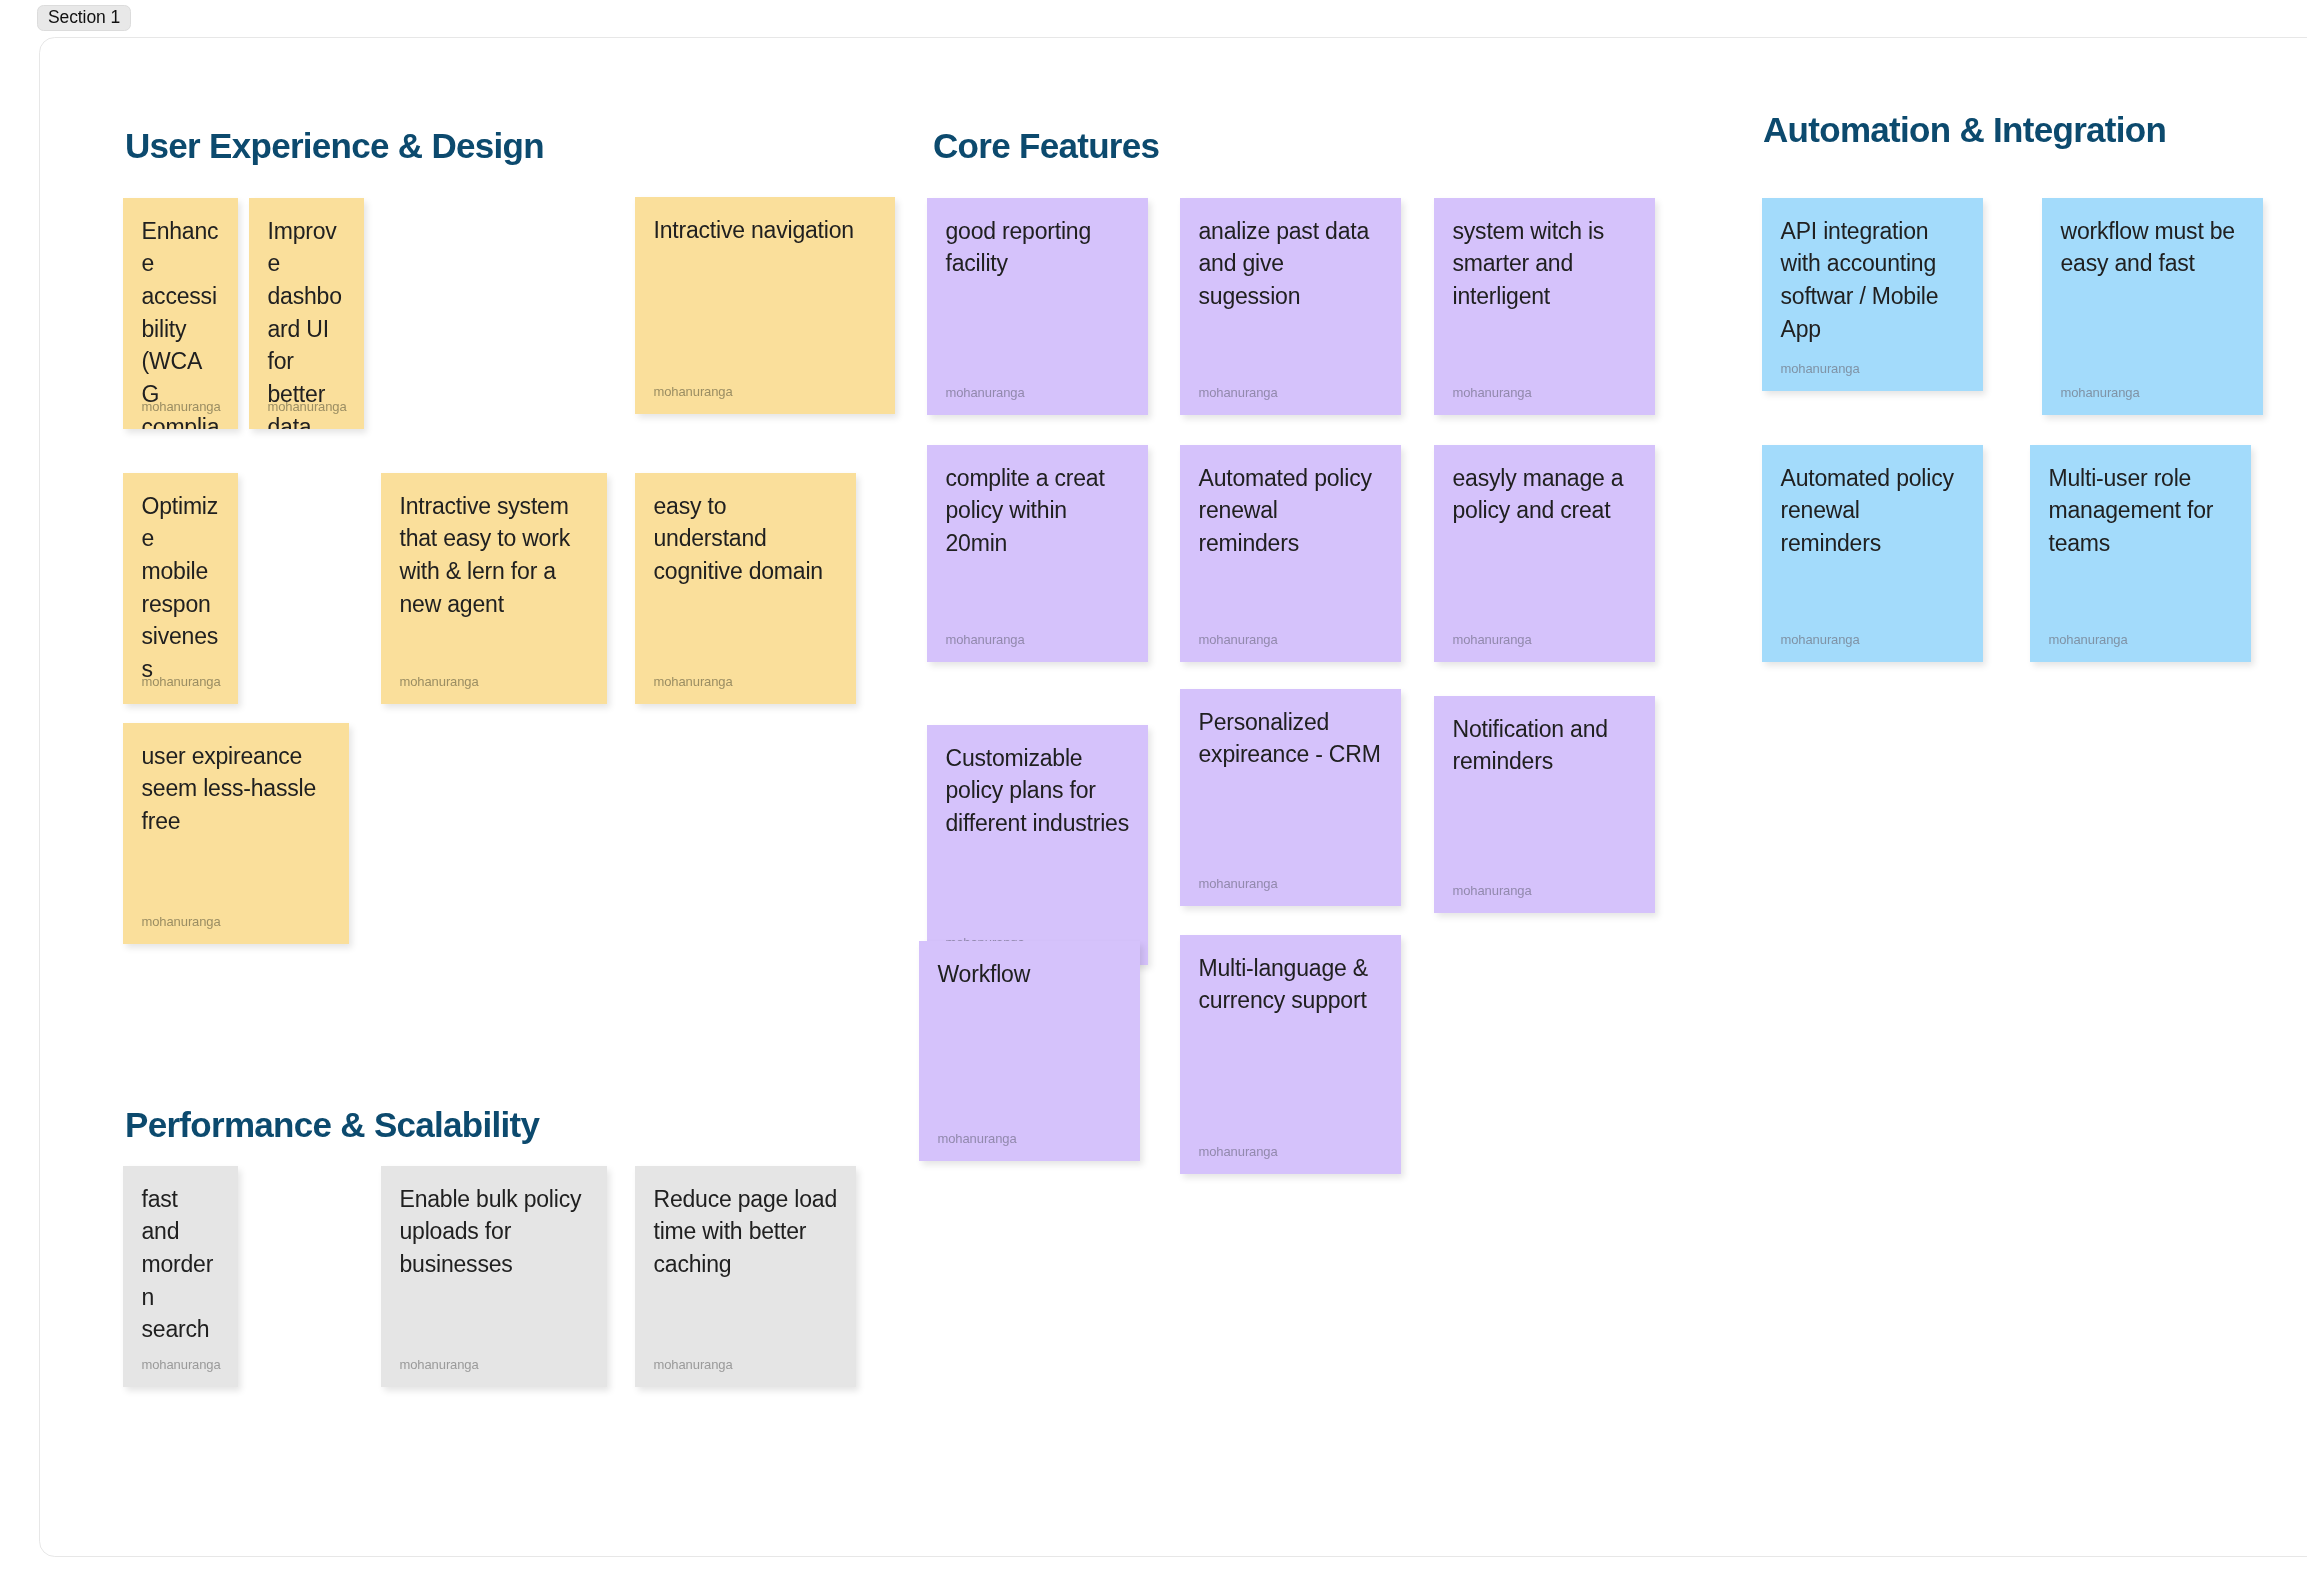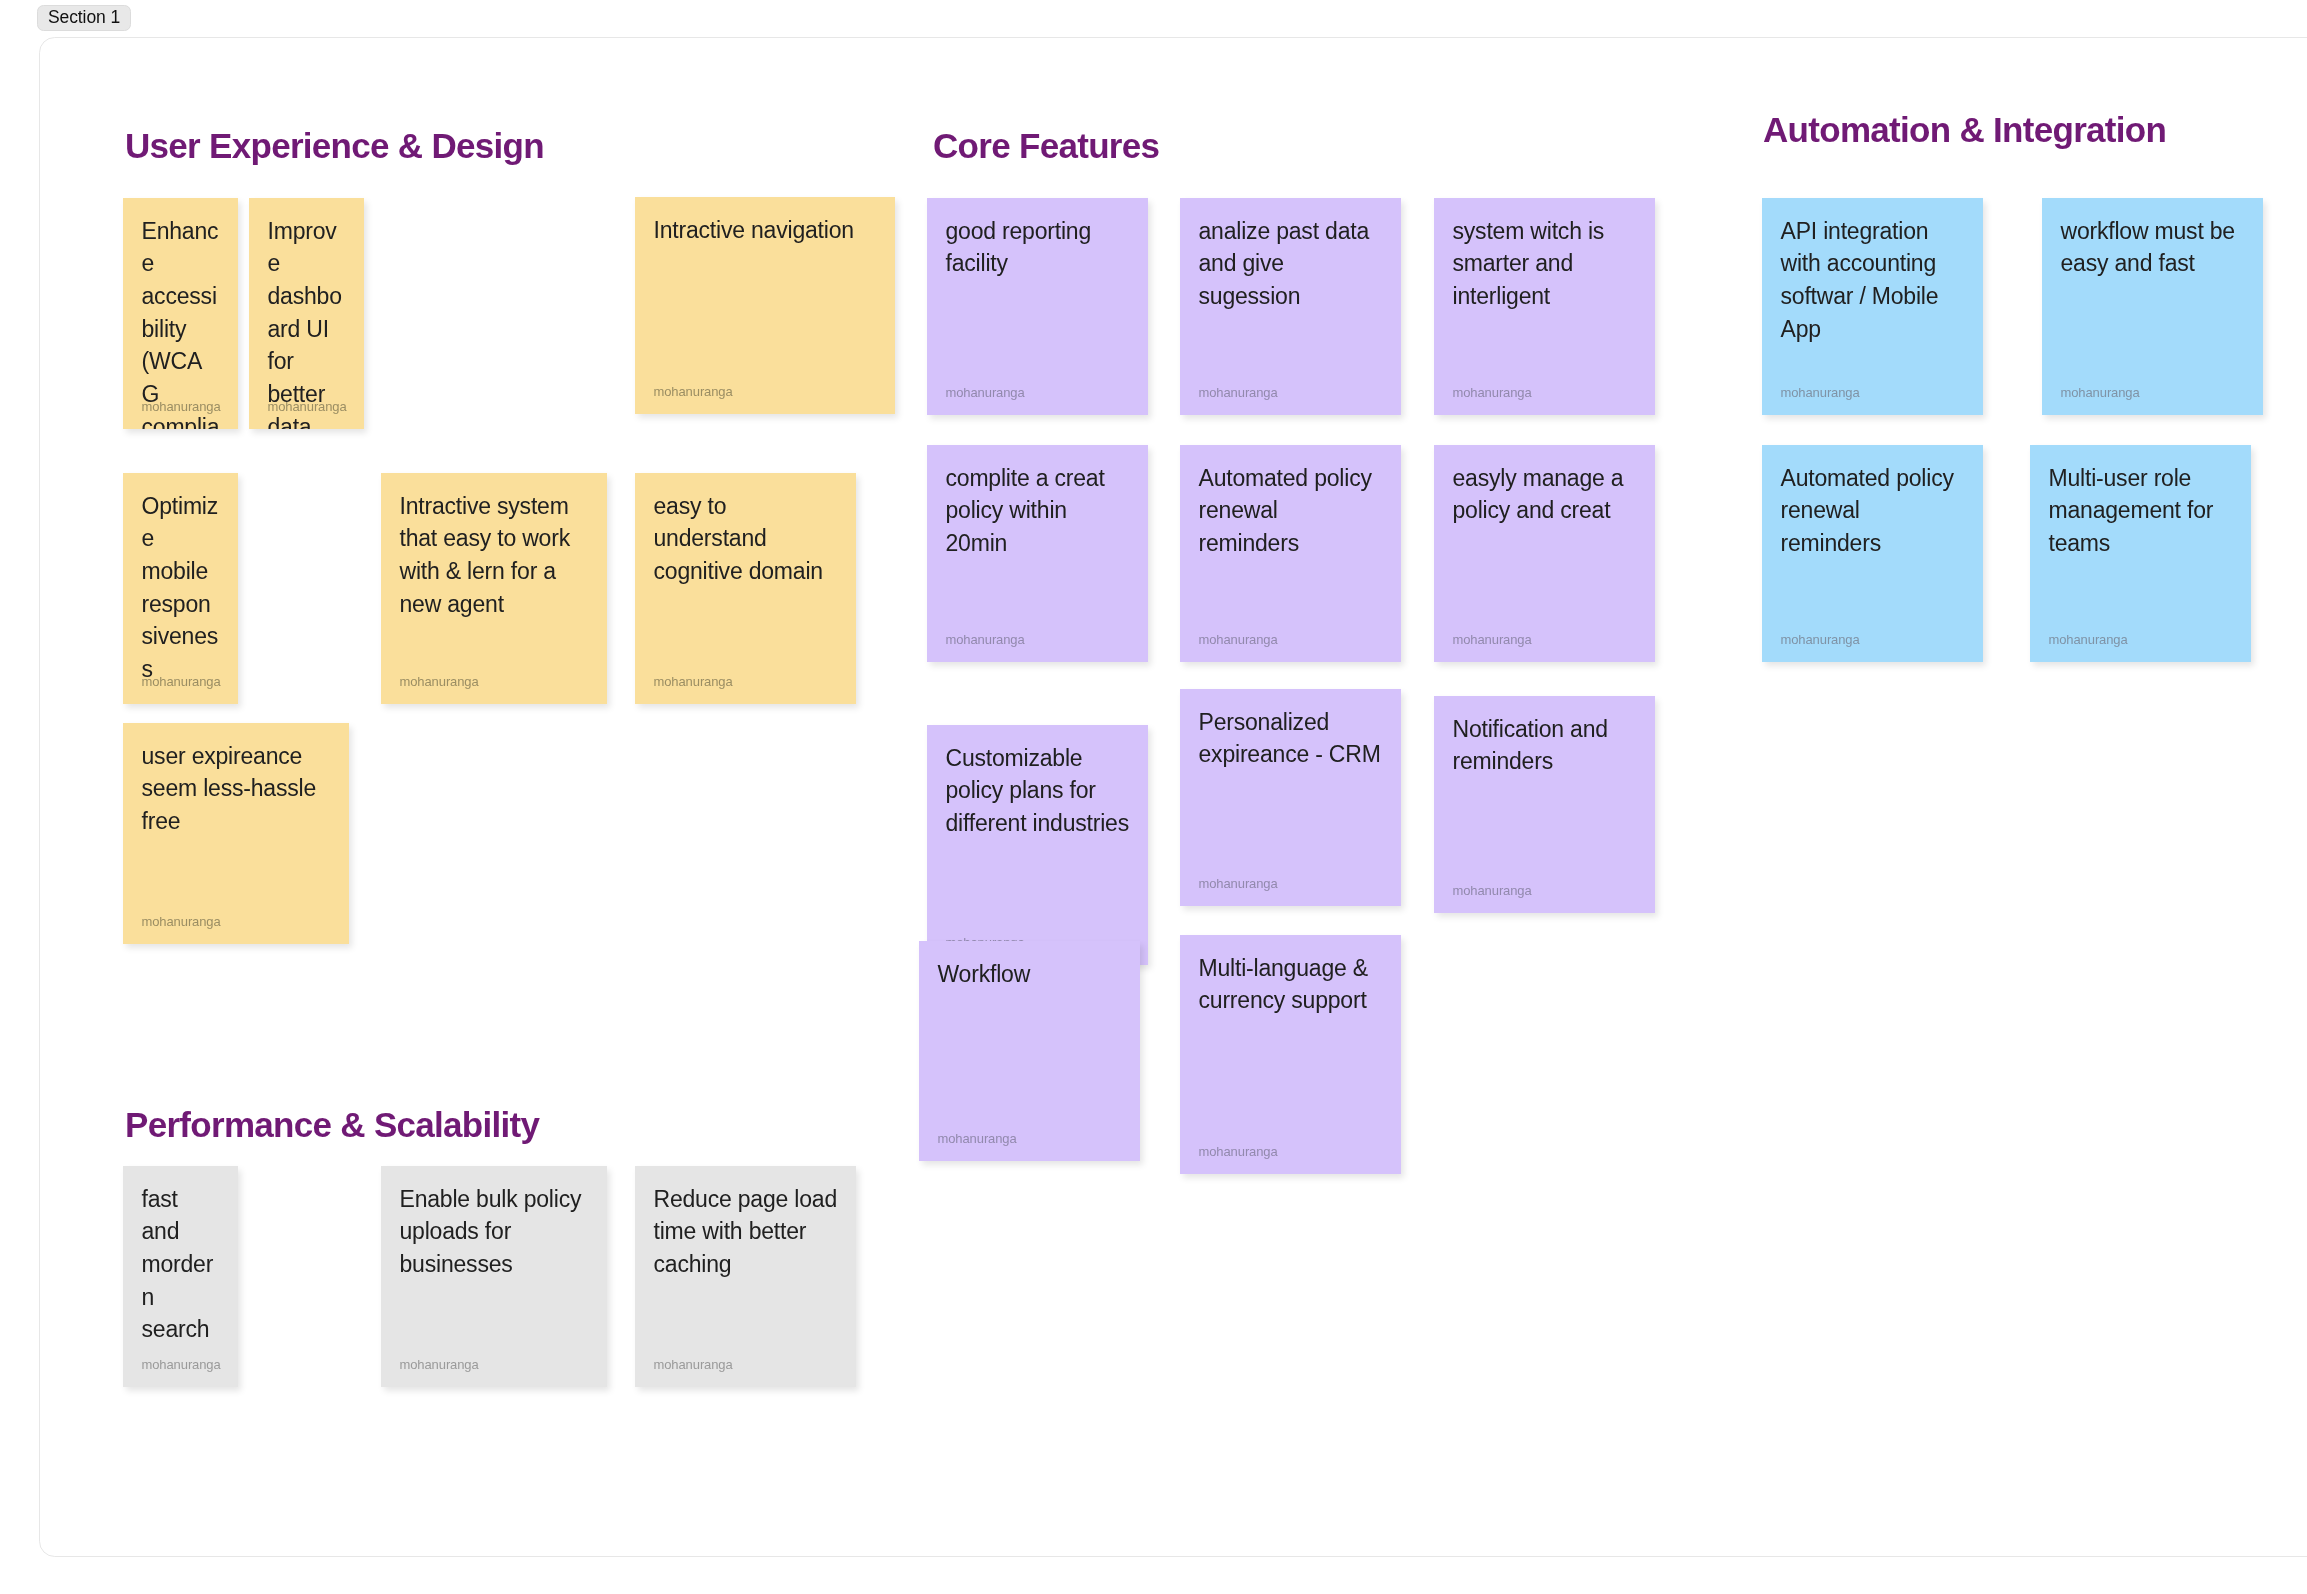--- a/index.html
+++ b/index.html
@@ -53,21 +53,21 @@
     border-radius: 15.7px;
     background: #ffffff;
     box-sizing: border-box;
   }
 
   
   .group-title {
     position: absolute;
     font-size: 35px;
     font-weight: bold;
-    color: #701a75;
+    color: #0c4a6e;
     letter-spacing: -0.7px;
     white-space: nowrap;
     line-height: 1;
   }
 
   
   .note {
     position: absolute;
     box-sizing: border-box;
     padding: 16.6px 18.5px 0 18.5px;
@@ -210,21 +210,21 @@
   <div class="note purple" style="left:919px; top:941px; width:221px; height:220px; background:#d5c2fb;">
     <div class="note-text">Workflow</div>
     <div class="note-author">mohanuranga</div>
   </div>
 
   <div class="note purple" style="left:1180px; top:935px; width:221px; height:239px; background:#d5c2fb;">
     <div class="note-text">Multi-language &amp; currency support</div>
     <div class="note-author">mohanuranga</div>
   </div>
 
-  <div class="note blue" style="left:1762px; top:198px; width:221px; height:217px; background:#a3dbfb;">
+  <div class="note blue" style="left:1762px; top:198px; width:221px; height:193px; background:#a3dbfb;">
     <div class="note-text">API integration with accounting softwar / Mobile App</div>
     <div class="note-author">mohanuranga</div>
   </div>
 
   <div class="note blue" style="left:2030px; top:198px; width:221px; height:217px; background:#a3dbfb;margin-left:12px;">
     <div class="note-text">workflow must be easy and fast</div>
     <div class="note-author">mohanuranga</div>
   </div>
 
   <div class="note blue" style="left:1762px; top:445px; width:221px; height:217px; background:#a3dbfb;">

